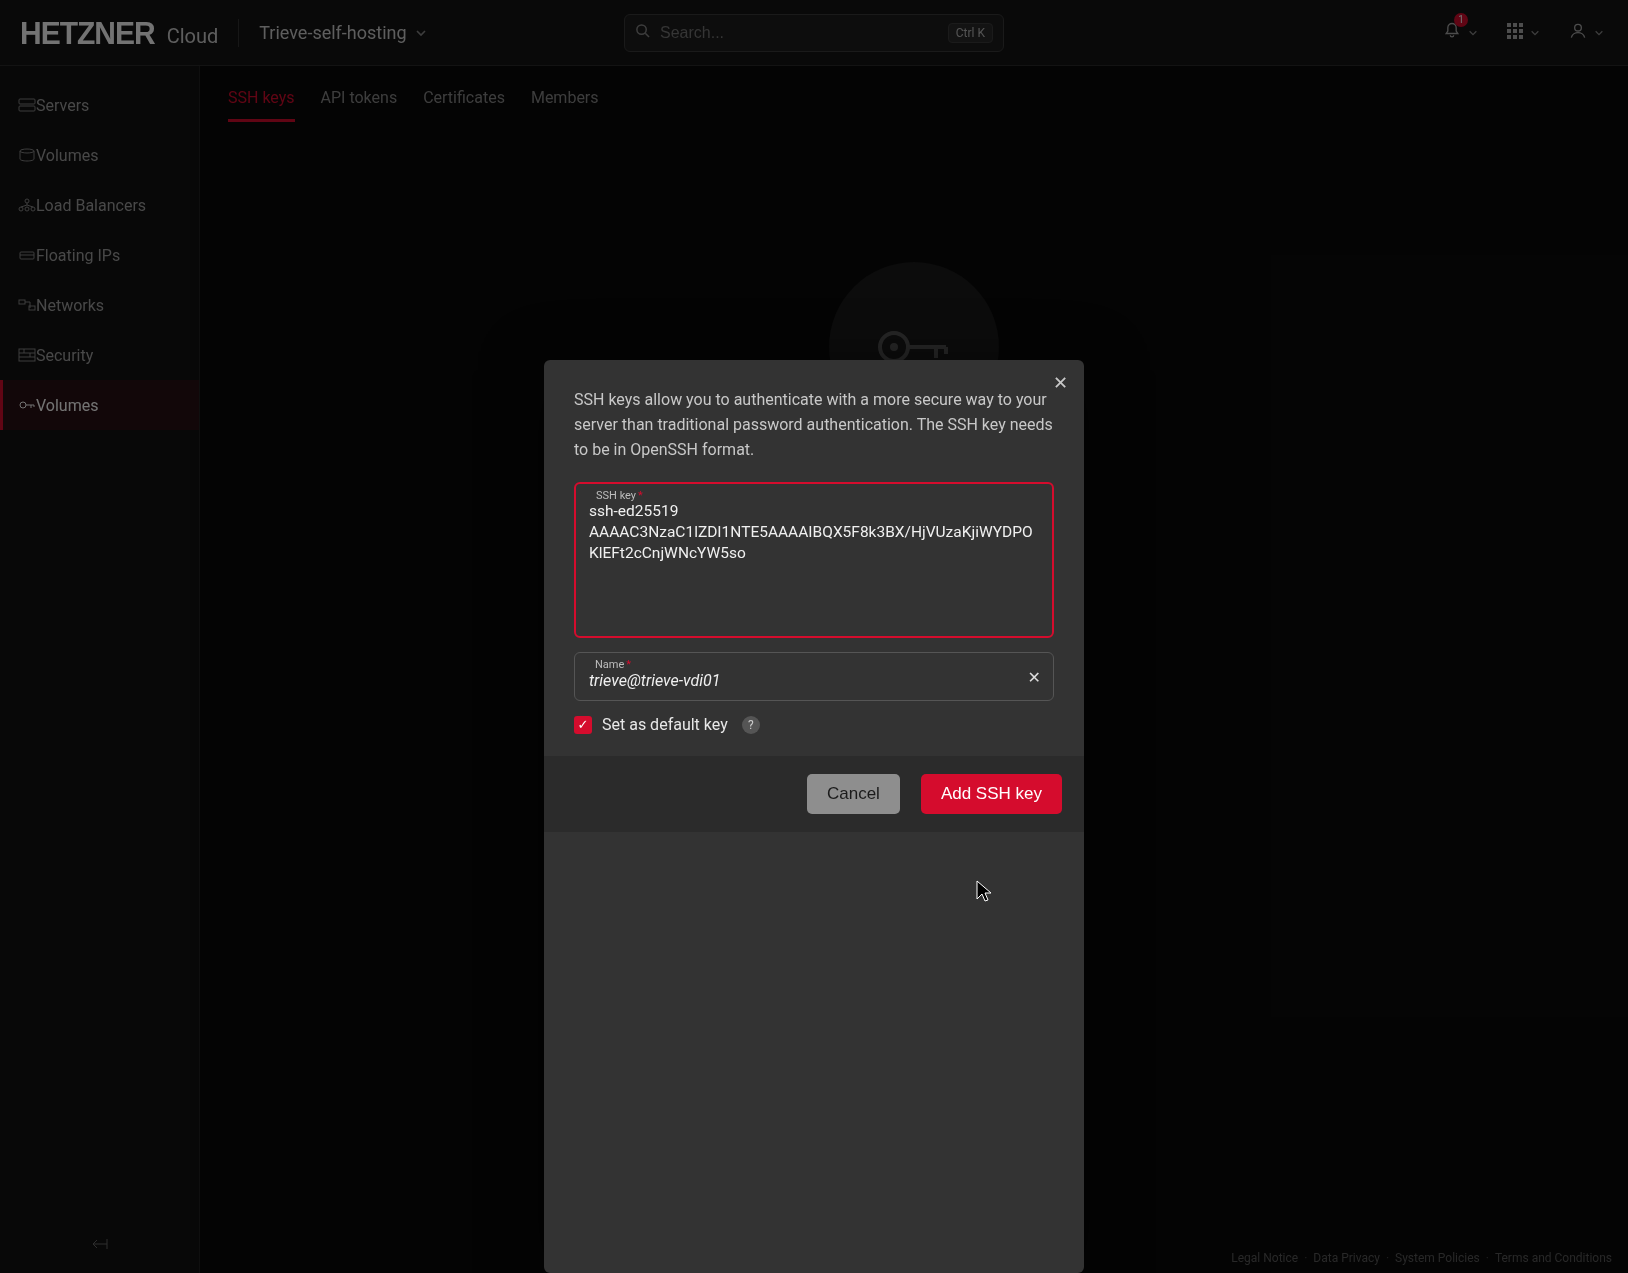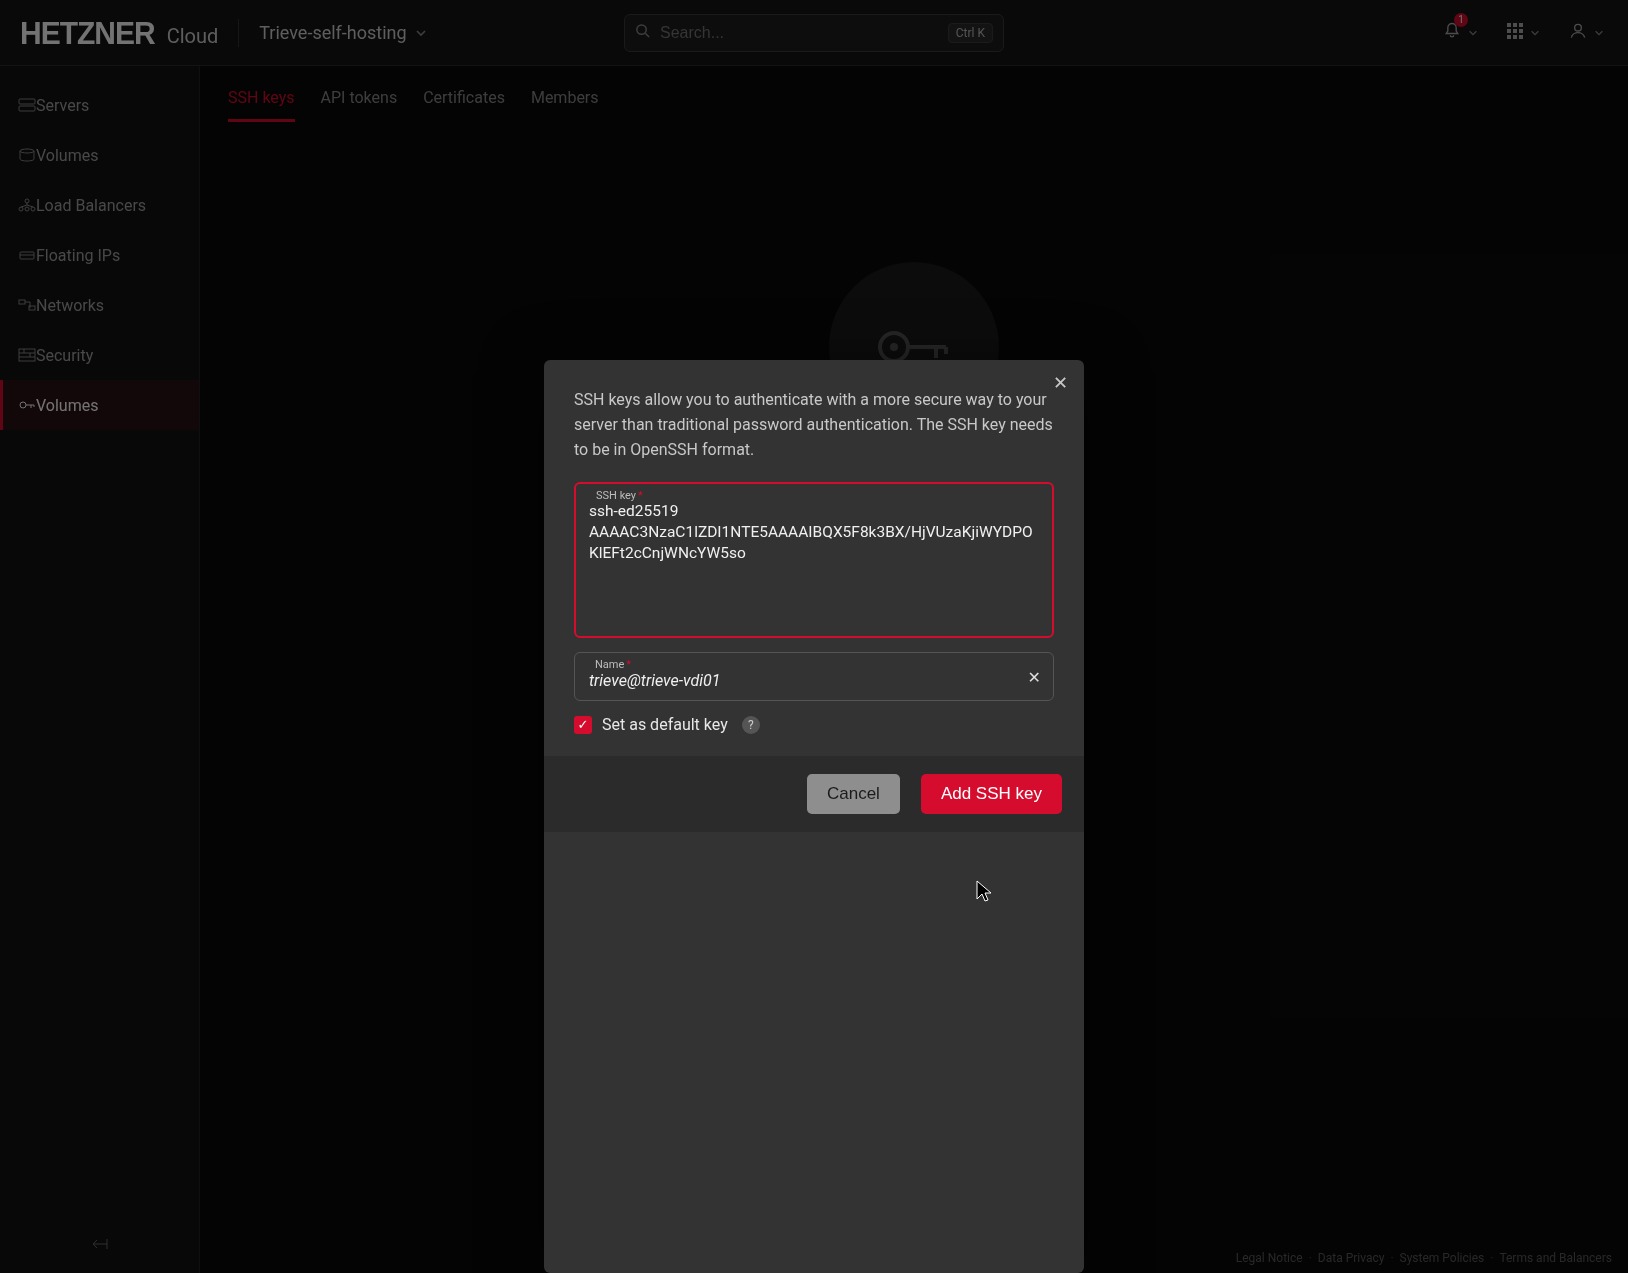--- a/index.html
+++ b/index.html
@@ -571,21 +571,21 @@
       </p>
     </div>
 
     <div class="page-footer">
       <a>Legal Notice</a>
         <span class="sep">·</span>
       <a>Data Privacy</a>
         <span class="sep">·</span>
       <a>System Policies</a>
         <span class="sep">·</span>
-      <a>Terms and Balancers</a>
+      <a>Terms and Conditions</a>
     </div>
   </div>
 </div>
 
 <div class="overlay">
   <div class="modal modal-rel">
     <span class="modal-close">✕</span>
     <div class="modal-body">
       <div class="modal-desc">SSH keys allow you to authenticate with a more secure way to your server than traditional password authentication. The SSH key needs to be in OpenSSH format.</div>
 

